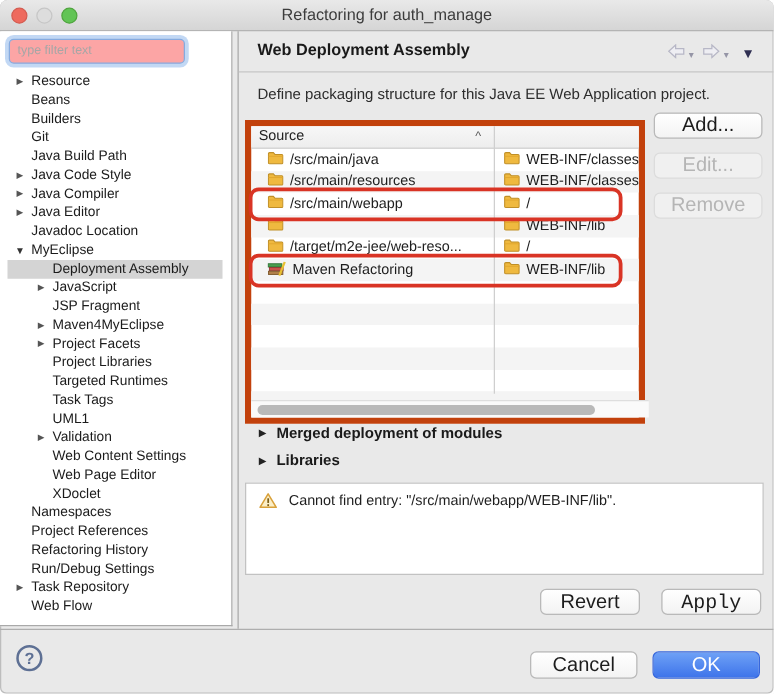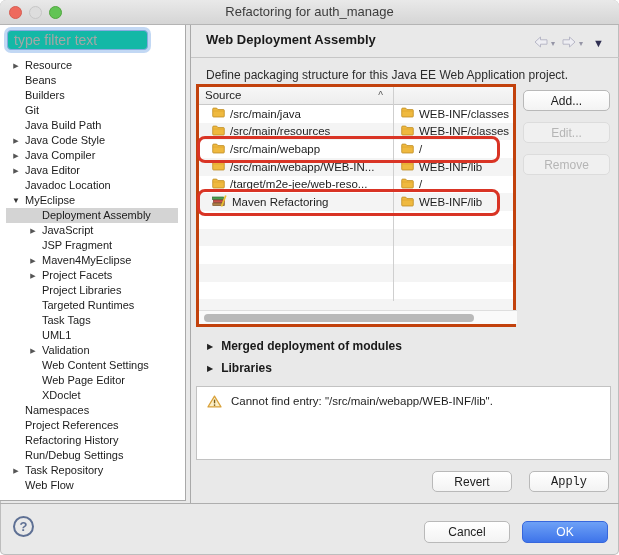--- a/index.html
+++ b/index.html
@@ -9,21 +9,21 @@
   .titlebar{position:absolute;left:0;top:0;width:619px;height:24px;background:linear-gradient(#e9e9e9,#d5d5d5);border-bottom:1px solid #b4b4b4;}
   .tl{position:absolute;top:6px;width:13px;height:13px;border-radius:50%;box-sizing:border-box;}
   .tl.close{left:9px;background:#ee6a5e;border:1px solid #d45d52;}
   .tl.min{left:29px;background:#dddddd;border:1px solid #c6c6c6;}
   .tl.zoom{left:49px;background:#62c455;border:1px solid #50a53f;}
   .win-title{position:absolute;left:0;right:0;top:4px;text-align:center;font-size:13px;color:#3c3c3c;}
 
   
   .sidebar-box{position:absolute;left:0;top:25px;width:186px;height:476px;background:#ffffff;border-right:1px solid #a9a9a9;border-bottom:1px solid #a9a9a9;box-sizing:border-box;}
   .filter-wrap{position:absolute;left:7px;top:5px;width:141px;height:20px;}
-  .filter-input{width:100%;height:100%;box-sizing:border-box;border:1px solid #86abdf;border-radius:4px;box-shadow:0 0 0 3px rgba(120,168,230,.45);font-family:inherit;font-size:14px;color:#333;padding:0 6px;outline:none;background:#14b8a6;}
+  .filter-input{width:100%;height:100%;box-sizing:border-box;border:1px solid #86abdf;border-radius:4px;box-shadow:0 0 0 3px rgba(120,168,230,.45);font-family:inherit;font-size:10px;color:#333;padding:0 6px;outline:none;background:#fca5a5;}
   .filter-input::placeholder{color:#a6a6a6;}
   .tree{position:absolute;left:0;top:33px;width:185px;}
   .tree-row{position:relative;height:15px;line-height:15px;font-size:11px;color:#1b1b1b;cursor:default;white-space:nowrap;}
   .tree-row.selected::before{content:"";position:absolute;left:6px;right:7px;top:0;bottom:0;background:#d4d4d4;}
   .tree-arrow{position:absolute;top:0;width:10px;text-align:center;font-size:7px;color:#555;line-height:15px;}
   .tree-row.lvl0 .tree-arrow{left:11px;}
   .tree-row.lvl1 .tree-arrow{left:28px;}
   .tree-arrow.open{color:#333;font-size:8px;}
   .tree-label{position:relative;z-index:1;}
   .tree-row.lvl0 .tree-label{margin-left:25px;}
@@ -34,37 +34,37 @@
   
   .page-title{position:absolute;left:206px;top:32px;font-size:13px;font-weight:bold;color:#1a1a1a;}
   .nav-icons{position:absolute;left:533px;top:36px;width:80px;height:14px;display:flex;align-items:center;gap:2px;}
   .nav-caret{font-size:8px;color:#9595a6;margin-right:4px;}
   .view-menu{font-size:11px;color:#2f2f52;margin-left:4px;}
   .header-divider{position:absolute;left:191px;top:57px;width:428px;height:1px;background:#c6c6c6;}
 
   .description{position:absolute;left:206px;top:68px;font-size:12px;color:#2c2c2c;}
 
   
-  .table{position:absolute;left:196px;top:84px;width:320px;height:243px;background:#ffffff;border:3px solid #c2410c;box-sizing:border-box;}
+  .table{position:absolute;left:196px;top:96px;width:320px;height:243px;background:#ffffff;border:5px solid #c2410c;box-sizing:border-box;}
   .thead{position:relative;height:17px;background:linear-gradient(#f7f7f7,#ededed);border-bottom:1px solid #c9c9c9;display:flex;font-size:11.5px;color:#222;line-height:17px;}
   .th-source{width:194px;position:relative;padding-left:6px;box-sizing:border-box;}
   .sort-icon{position:absolute;right:10px;top:0;font-size:10px;color:#555;}
   .th-deploy{flex:1;padding-left:9px;margin-top:36px;}
   .tbody{position:relative;}
   .table-row{position:relative;display:flex;height:17.67px;font-size:11.5px;color:#1d1d1d;align-items:center;}
   .table-row:nth-child(even){background:#f4f4f4;}
   .cell-source{width:194px;display:flex;align-items:center;padding-left:13px;box-sizing:border-box;gap:5px;overflow:hidden;white-space:nowrap;}
   .cell-deploy{flex:1;display:flex;align-items:center;padding-left:8px;gap:5px;overflow:hidden;white-space:nowrap;}
   .col-divider{position:absolute;left:194px;top:0;width:1px;height:214px;background:#cfcfcf;}
   .hl-box{position:absolute;left:-2px;right:13px;top:-4px;bottom:-5px;border:3px solid #d93425;border-radius:8px;pointer-events:none;z-index:5;}
   .hscroll{position:absolute;left:0;bottom:0;width:318px;height:14px;background:#fafafa;border-top:1px solid #dedede;box-sizing:border-box;}
   .hscroll-thumb{position:absolute;left:5px;top:3px;width:270px;height:8px;border-radius:4px;background:#b9b9b9;}
 
   
-  .btn{position:absolute;box-sizing:border-box;border-radius:5px;font-size:12px;text-align:center;cursor:default;}
+  .btn{position:absolute;box-sizing:border-box;border-radius:5px;font-size:16px;text-align:center;cursor:default;}
   .btn.std{background:linear-gradient(#ffffff,#f3f3f3);border:1px solid #b9b9b9;color:#1c1c1c;}
   .btn.disabled{background:#f0f0f0;border:1px solid #dcdcdc;color:#b5b5b5;}
   .add-btn{left:523px;top:90px;width:87px;height:21px;line-height:20px;}
   .edit-btn{left:523px;top:122px;width:87px;height:21px;line-height:20px;}
   .remove-btn{left:523px;top:154px;width:87px;height:21px;line-height:20px;}
 
   
   .section{position:absolute;left:207px;font-size:12px;font-weight:bold;color:#1a1a1a;display:flex;align-items:center;gap:8px;}
   .section .tri{font-size:8px;color:#222;}
   .section1{top:339px;}
@@ -213,21 +213,20 @@
             <span>/</span>
           </div>
           <div class="hl-box"></div>
         </div>
         <div class="table-row">
           <div class="cell-source">
             <span class="icon"><svg width="13" height="11" viewBox="0 0 14 12">
                 <path d="M0.7 2.2 Q0.7 1.2 1.7 1.2 L5 1.2 L6.4 2.8 L12.4 2.8 Q13.3 2.8 13.3 3.7 L13.3 10 Q13.3 10.9 12.4 10.9 L1.7 10.9 Q0.7 10.9 0.7 10 Z" fill="#efb93f" stroke="#c08f27" stroke-width="0.9"></path>
                 <path d="M0.7 4.4 L13.3 4.4" stroke="#e0a52d" stroke-width="0.8"></path>
               </svg></span>
-            <span>/src/main/webapp/WEB-IN...</span>
           </div>
           <div class="cell-deploy">
             <span class="icon"><svg width="13" height="11" viewBox="0 0 14 12">
                 <path d="M0.7 2.2 Q0.7 1.2 1.7 1.2 L5 1.2 L6.4 2.8 L12.4 2.8 Q13.3 2.8 13.3 3.7 L13.3 10 Q13.3 10.9 12.4 10.9 L1.7 10.9 Q0.7 10.9 0.7 10 Z" fill="#efb93f" stroke="#c08f27" stroke-width="0.9"></path>
                 <path d="M0.7 4.4 L13.3 4.4" stroke="#e0a52d" stroke-width="0.8"></path>
               </svg></span>
             <span>WEB-INF/lib</span>
           </div>
         </div>
         <div class="table-row">

